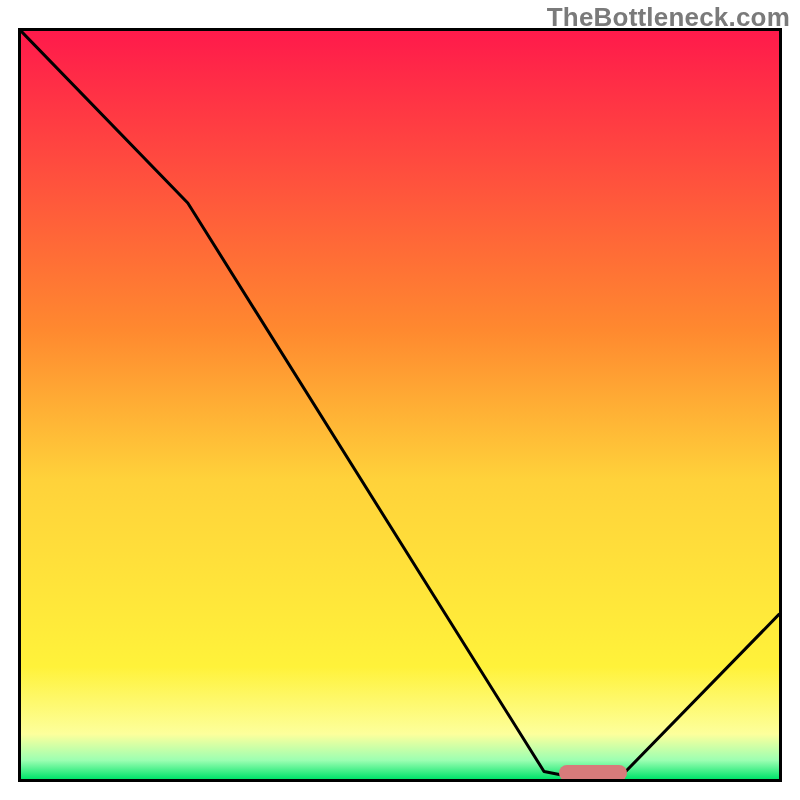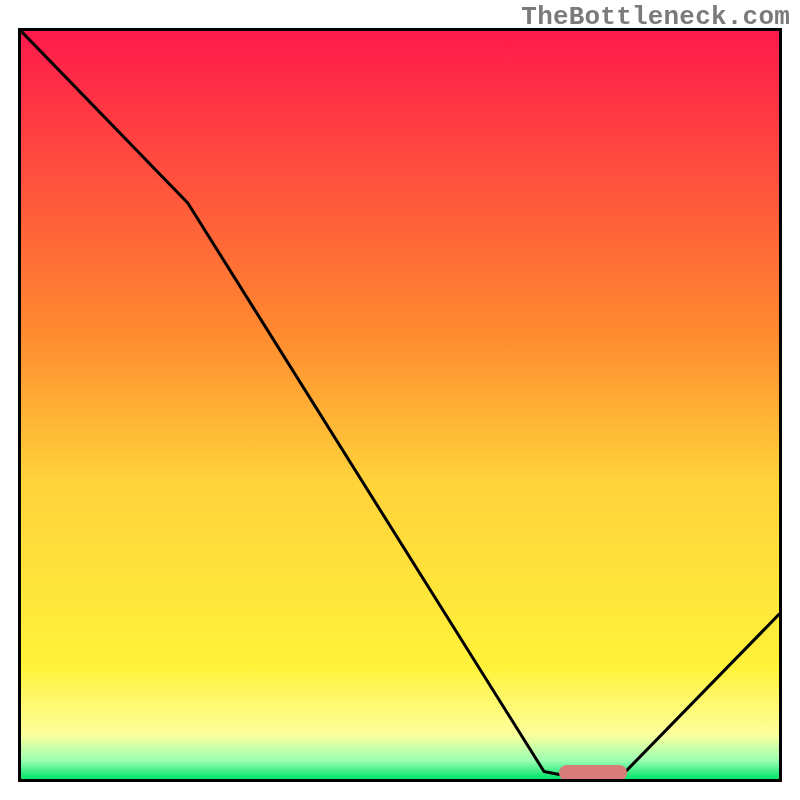--- a/index.html
+++ b/index.html
@@ -8,21 +8,20 @@
     width: 800px;
     height: 800px;
     overflow: hidden;
     background: #ffffff;
     font-family: Arial, Helvetica, sans-serif;
   }
   .chart-wrap {
     position: relative;
     width: 800px;
     height: 800px;
-    font-family: Liberation Mono, monospace;
   }
   .attribution {
     position: absolute;
     top: 2px;
     right: 10px;
     font-size: 26px;
     font-weight: 600;
     color: #7a7a7a;
     letter-spacing: 0.2px;
   }

